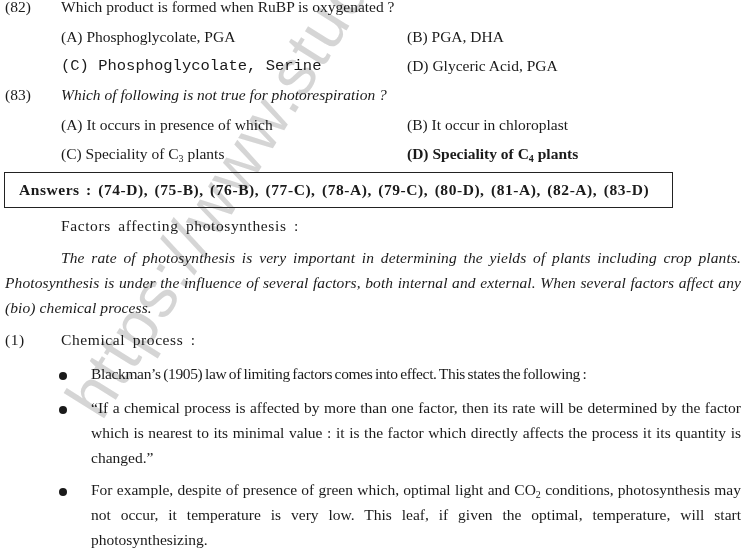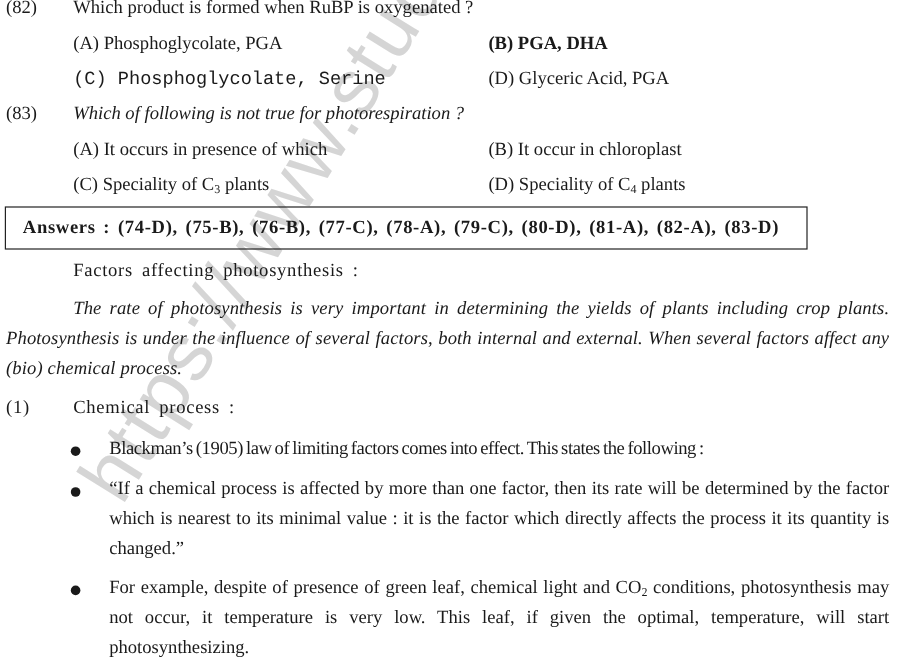--- a/index.html
+++ b/index.html
@@ -101,32 +101,32 @@
 <div class="page">
 
   <div class="watermark">https://www.stud</div>
 
   <div class="content">
 
     <div>
       <span class="abs qnum" style="top:-2px;">(82)</span>
       <span class="abs qtext" style="top:-2px;">Which product is formed when RuBP is oxygenated ?</span>
       <span class="abs optL" style="top:28px;">(A) Phosphoglycolate, PGA</span>
-      <span class="abs optR" style="top:28px;font-weight:bold;">(B) PGA,  DHA</span>
+      <span class="abs optR" style="top:28px;">(B) PGA,  DHA</span>
       <span class="abs optL" style="top:57px;font-family:Liberation Mono, monospace;">(C) Phosphoglycolate, Serine</span>
       <span class="abs optR" style="top:57px;">(D) Glyceric Acid, PGA</span>
     </div>
 
     <div>
       <span class="abs qnum" style="top:86px;text-align:center;">(83)</span>
       <span class="abs qtext" style="top:86px;font-style:italic;">Which of following is not true for photorespiration ?</span>
       <span class="abs optL" style="top:116px;">(A) It occurs in presence of which</span>
       <span class="abs optR" style="top:116px;">(B) It occur in chloroplast</span>
       <span class="abs optL" style="top:145px;"><span>(C) Speciality of C</span><sub>3</sub><span> plants</span></span>
-      <span class="abs optR" style="top:145px;"><span>(D) Speciality of C</span><sub>4</sub><span> plants</span></span>
+      <span class="abs optR" style="top:145px;font-weight:bold;"><span>(D) Speciality of C</span><sub>4</sub><span> plants</span></span>
     </div>
 
     <div class="answers-box">
       <div class="answers-text">
         <span>Answers  :</span>
         <span>(74-D),</span>
         <span>(75-B),</span>
         <span>(76-B),</span>
         <span>(77-C),</span>
         <span>(78-A),</span>
@@ -150,17 +150,17 @@
       <p class="bullet-text tight" style="top:-3px;">Blackman’s (1905) law of limiting factors comes into effect. This states the following :</p>
     </div>
 
     <div class="bullet-row" style="top:398px;">
       <span class="bullet" style="top:8px;"></span>
       <p class="bullet-text" style="top:-3px;">“If a chemical process is affected by more than one factor, then its rate will be determined by the factor which is nearest to its minimal value : it is the factor which directly affects the process it its quantity is changed.”</p>
     </div>
 
     <div class="bullet-row" style="top:480px;">
       <span class="bullet" style="top:8px;"></span>
-      <p class="bullet-text" style="top:-3px;"><span>For example, despite of presence of green leaf, chemical light and CO</span><sub>2</sub><span> conditions, photosynthesis may not occur, it temperature is very low. This leaf, if given the optimal, temperature, will start photosynthesizing.</span></p>
+      <p class="bullet-text" style="top:-3px;"><span>For example, despite of presence of green which, optimal light and CO</span><sub>2</sub><span> conditions, photosynthesis may not occur, it temperature is very low. This leaf, if given the optimal, temperature, will start photosynthesizing.</span></p>
     </div>
 
   </div>
 </div>
 
 </body></html>

